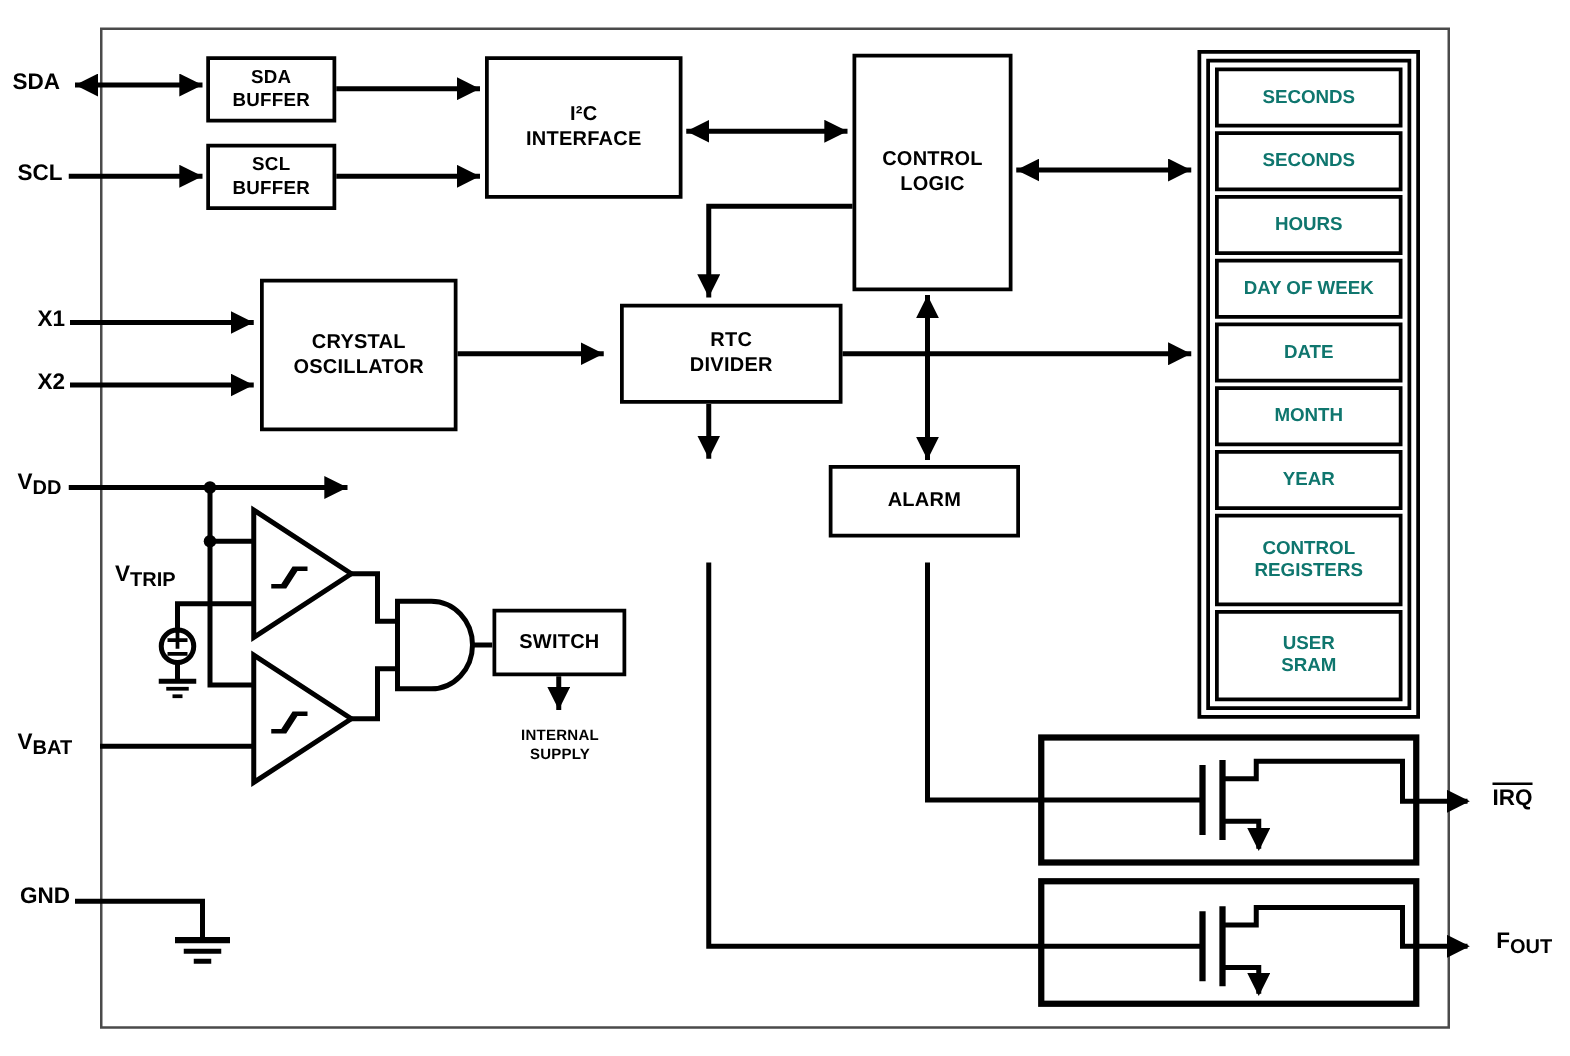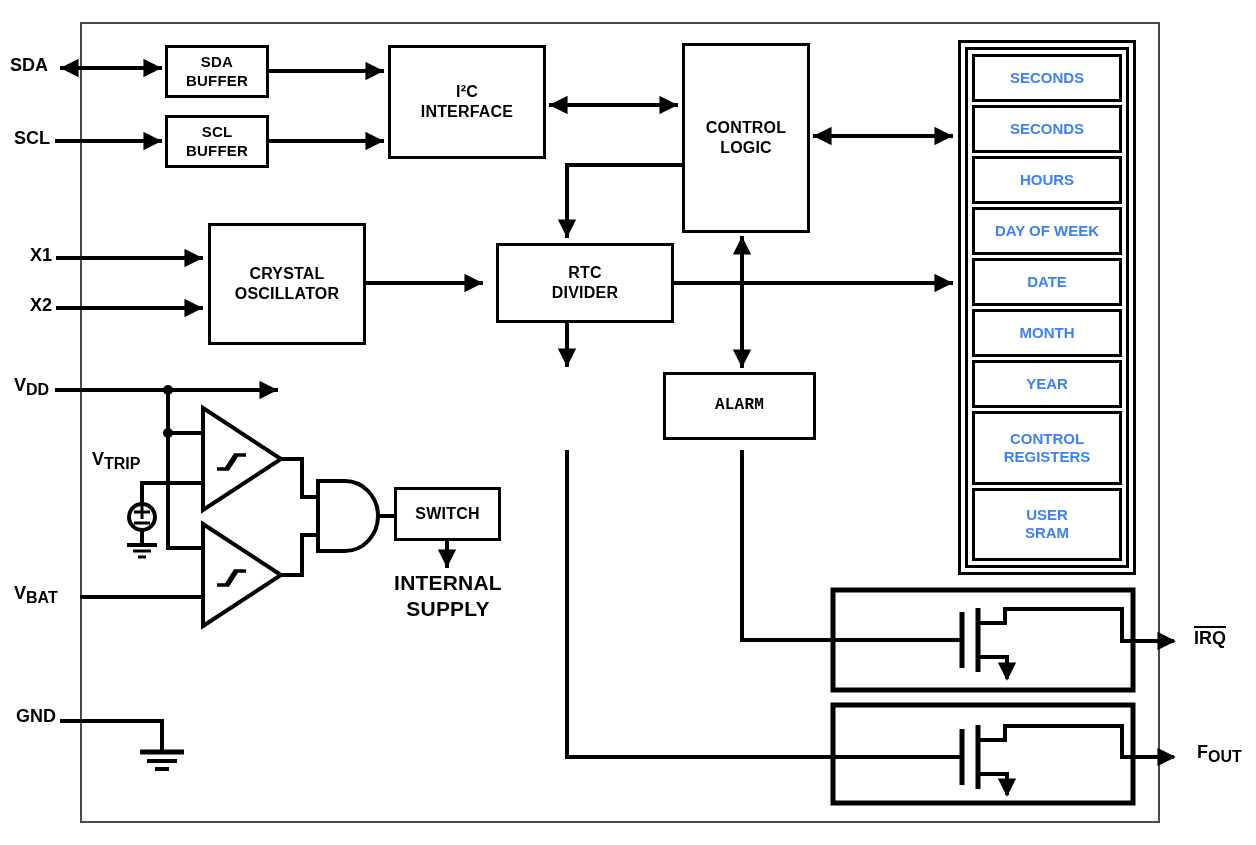--- a/index.html
+++ b/index.html
@@ -13,21 +13,21 @@
   .lbl{position:absolute;font-weight:bold;font-size:18px;color:#000;white-space:nowrap;}
   .sub{font-size:16px;font-weight:bold;position:relative;top:4px;letter-spacing:0;}
   .over{text-decoration:overline;text-decoration-thickness:2px;}
   .reg-outer{position:absolute;left:958px;top:40px;width:178px;height:535px;
              border:3px solid #000;box-sizing:border-box;background:#fff;}
   .reg-inner{position:absolute;left:965px;top:47px;width:164px;height:521px;
              border:3px solid #000;box-sizing:border-box;background:#fff;
              display:flex;flex-direction:column;gap:3px;padding:4px;}
   .reg-row{border:3px solid #000;box-sizing:border-box;flex:1;
            display:flex;align-items:center;justify-content:center;text-align:center;
-           font-weight:bold;font-size:15px;line-height:1.2;white-space:pre-line;color:#3b82f6;}
+           font-weight:bold;font-size:15px;line-height:1.2;white-space:pre-line;color:#0f766e;}
   .reg-row.tall{flex:1.6;}
   svg{position:absolute;left:0;top:0;}
 </style>
 </head>
 <body>
 
 <div id="stage">
 
   <svg width="1256" height="845" viewBox="0 0 1256 845">
     <defs>
@@ -134,23 +134,23 @@
   <div class="blk" style="left:165px;top:115px;width:104px;height:53px;font-size:15px;">SCL
 BUFFER</div>
   <div class="blk" style="left:388px;top:45px;width:158px;height:114px;">I²C
 INTERFACE</div>
   <div class="blk" style="left:682px;top:43px;width:128px;height:190px;">CONTROL
 LOGIC</div>
   <div class="blk" style="left:208px;top:223px;width:158px;height:122px;">CRYSTAL
 OSCILLATOR</div>
   <div class="blk" style="left:496px;top:243px;width:178px;height:80px;">RTC
 DIVIDER</div>
-  <div class="blk" style="left:663px;top:372px;width:153px;height:68px;font-family:Liberation Mono, monospace;">ALARM</div>
+  <div class="blk" style="left:663px;top:372px;width:153px;height:58px;">ALARM</div>
   <div class="blk" style="left:394px;top:487px;width:107px;height:54px;">SWITCH</div>
-  <div class="blk noborder" style="left:373px;top:574px;width:150px;height:44px;font-size:21px;">INTERNAL
+  <div class="blk noborder" style="left:373px;top:574px;width:150px;height:44px;font-size:12px;">INTERNAL
 SUPPLY</div>
 
   <div class="reg-outer"></div>
   <div class="reg-inner">
     <div class="reg-row">SECONDS</div>
     <div class="reg-row">SECONDS</div>
     <div class="reg-row">HOURS</div>
     <div class="reg-row">DAY OF WEEK</div>
     <div class="reg-row">DATE</div>
     <div class="reg-row">MONTH</div>

